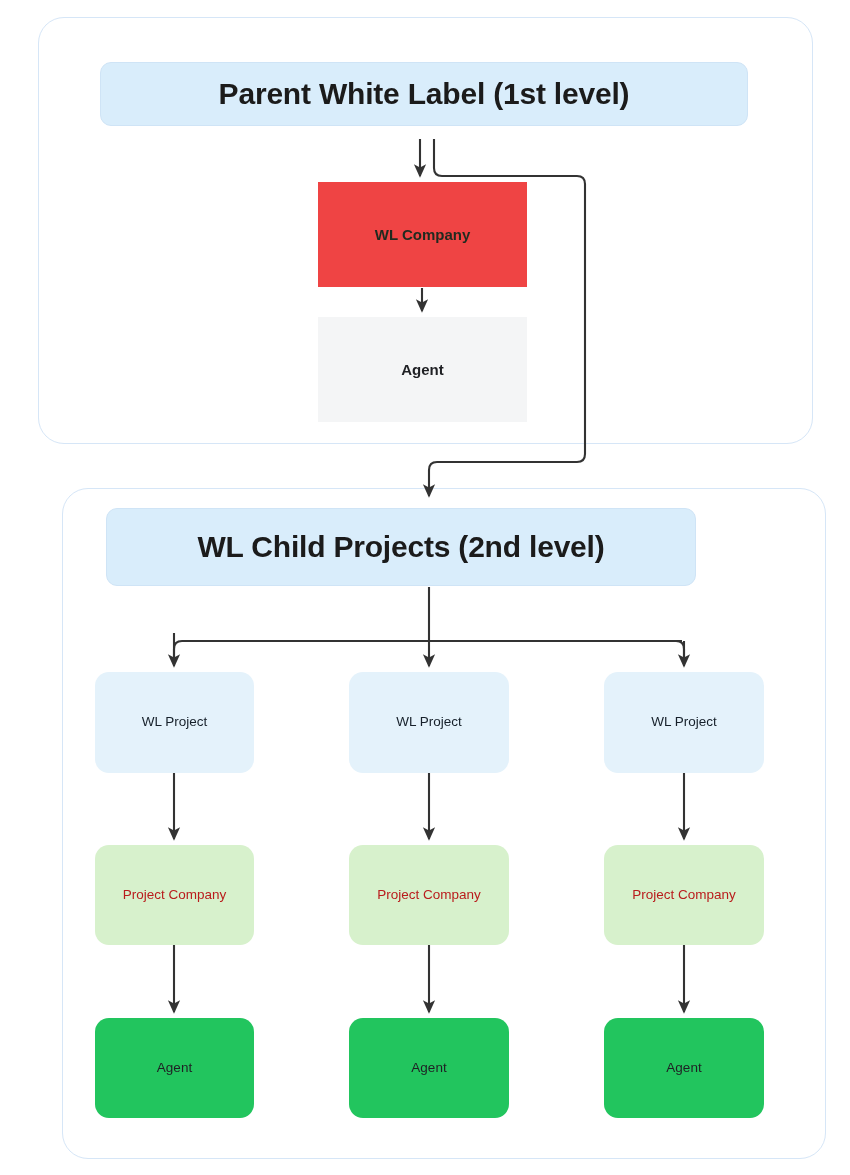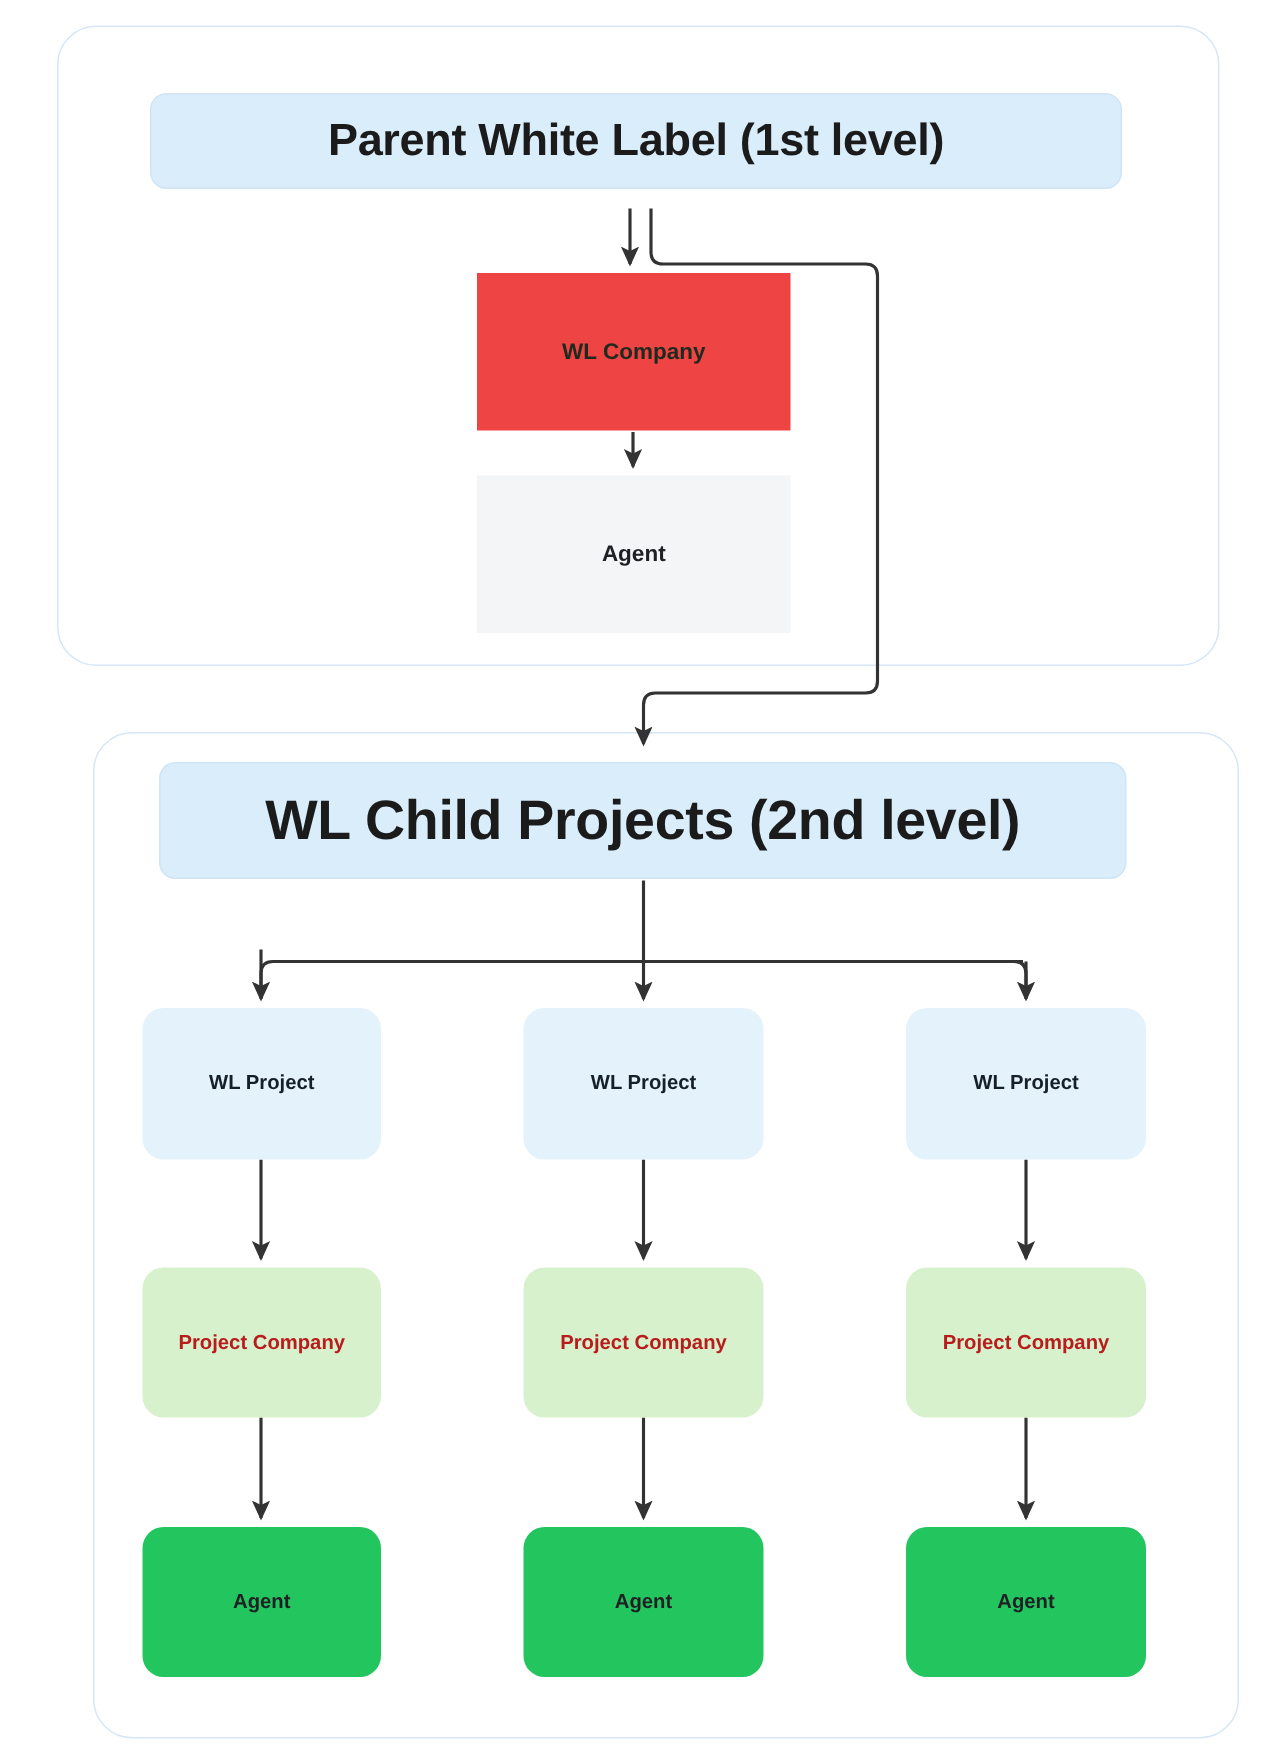--- a/index.html
+++ b/index.html
@@ -63,23 +63,23 @@
   #header-parent {
     left: 100px;
     top: 62px;
     width: 648px;
     height: 64px;
     font-size: 30px;
   }
   #header-child {
     left: 106px;
     top: 508px;
-    width: 645px;
+    width: 590px;
     height: 78px;
-    font-size: 37px;
+    font-size: 30px;
   }
   
   .node-sq {
     position: absolute;
     box-sizing: border-box;
     display: flex;
     align-items: center;
     justify-content: center;
     font-size: 15px;
     font-weight: bold;
@@ -102,21 +102,21 @@
   }
   
   .node-rd {
     position: absolute;
     box-sizing: border-box;
     display: flex;
     align-items: center;
     justify-content: center;
     border-radius: 14px;
     font-size: 13.5px;
-    font-weight: bold;
+    font-weight: normal;
     text-align: center;
     line-height: 1.2;
   }
   .node-project {
     background: #e4f2fb;
     color: #16202a;
   }
   .node-company {
     background: #d7f1cc;
     color: #b91c1c;

